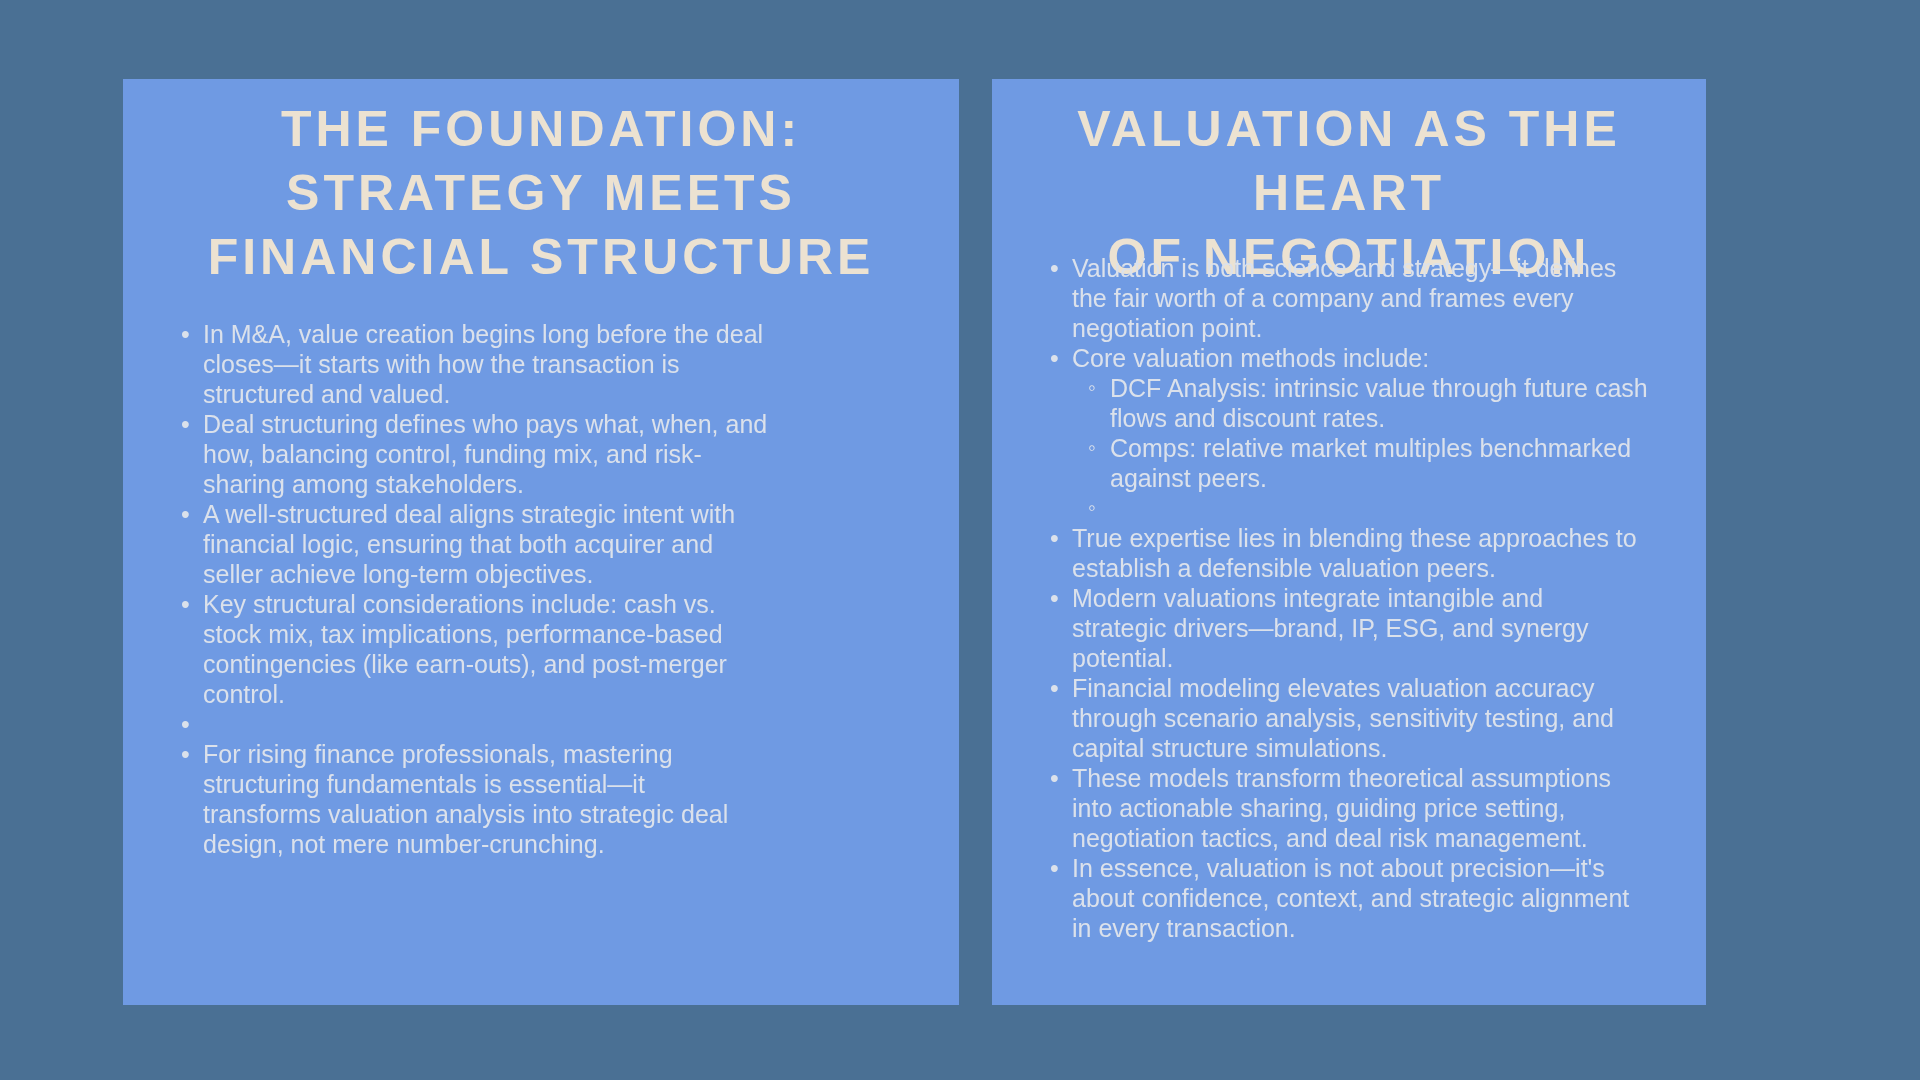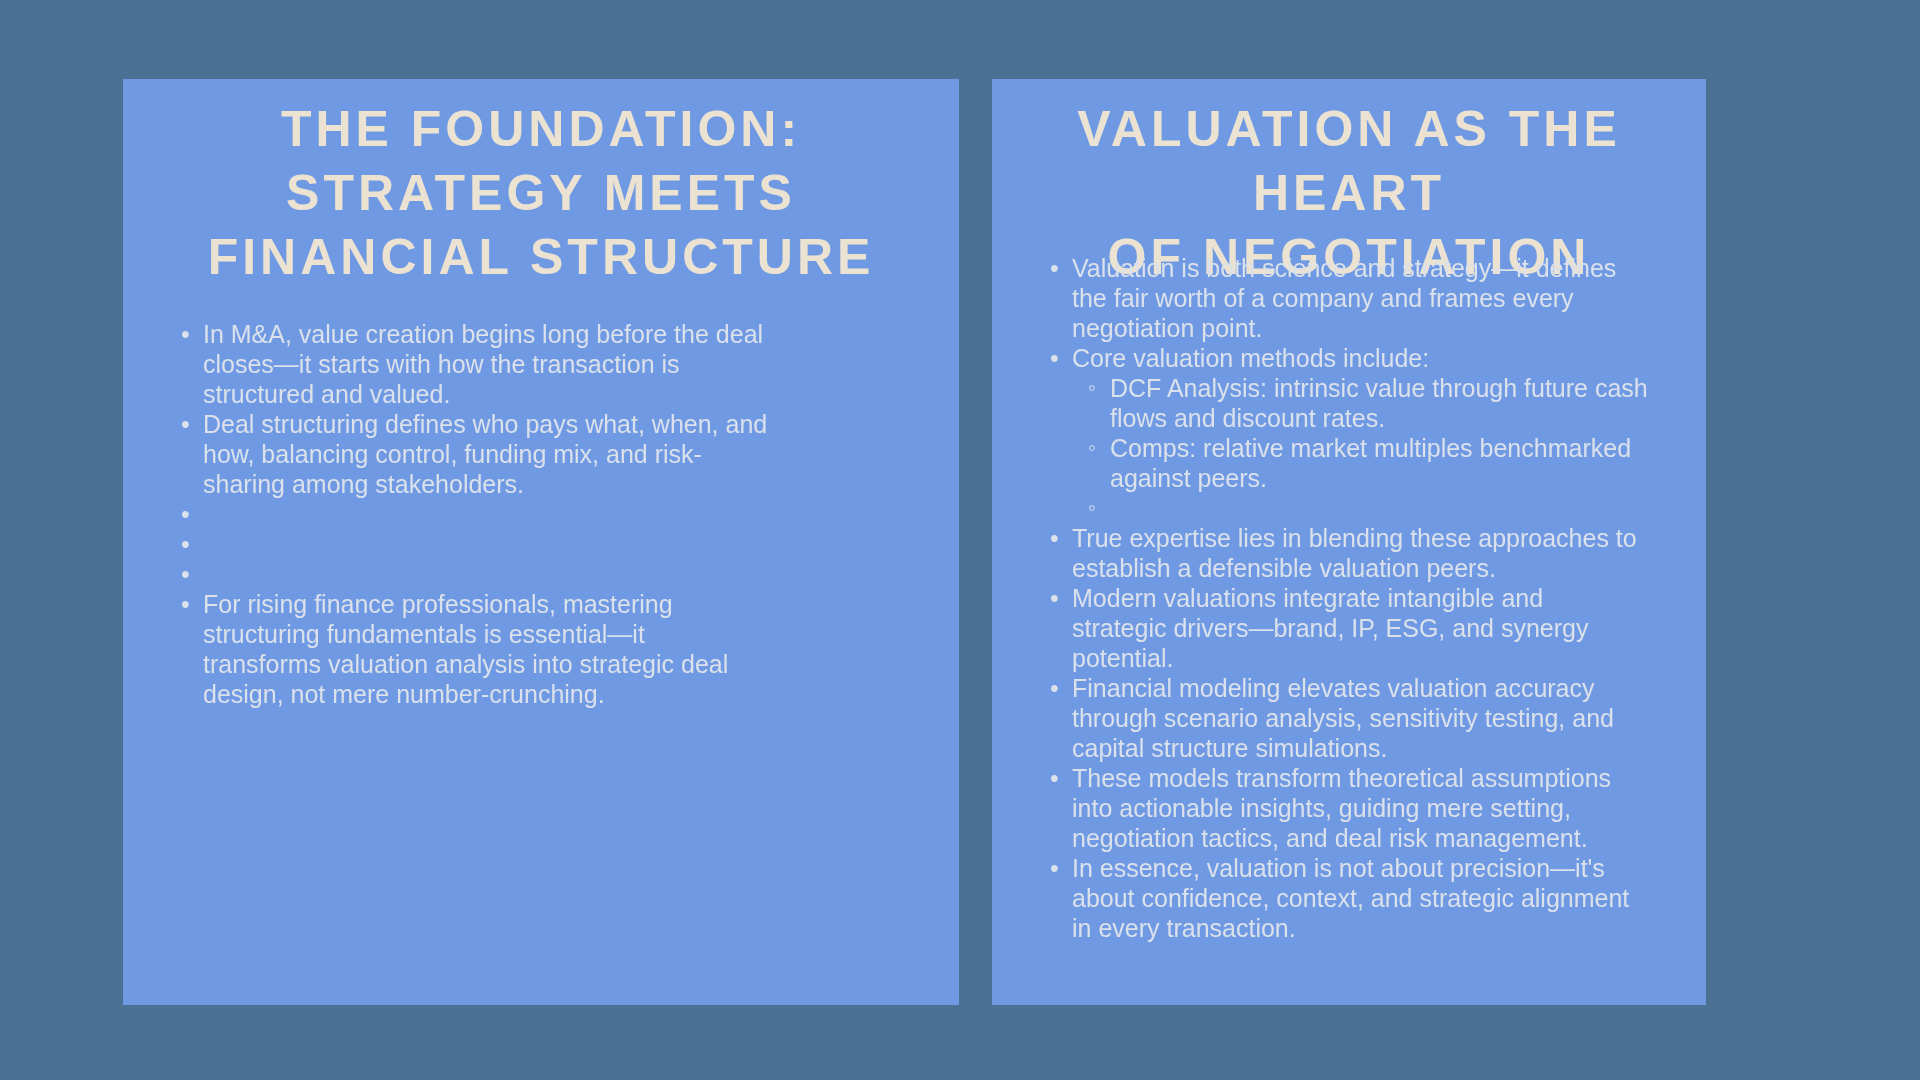--- a/index.html
+++ b/index.html
@@ -51,23 +51,30 @@
 structured and valued.</span>
       </div>
       <div class="li l1">
         <span class="marker">•</span>
         <span class="txt">Deal structuring defines who pays what, when, and
 how, balancing control, funding mix, and risk-
 sharing among stakeholders.</span>
       </div>
       <div class="li l1">
         <span class="marker">•</span>
+        <span class="txt">A well-structured deal aligns strategic intent with
+financial logic, ensuring that both acquirer and
+seller achieve long-term objectives.</span>
       </div>
       <div class="li l1">
         <span class="marker">•</span>
+        <span class="txt">Key structural considerations include: cash vs.
+stock mix, tax implications, performance-based
+contingencies (like earn-outs), and post-merger
+control.</span>
       </div>
       <div class="li l1">
         <span class="marker">•</span>
       </div>
       <div class="li l1">
         <span class="marker">•</span>
         <span class="txt">For rising finance professionals, mastering
 structuring fundamentals is essential—it
 transforms valuation analysis into strategic deal
 design, not mere number-crunching.</span>
@@ -115,21 +122,21 @@
       </div>
       <div class="li l1">
         <span class="marker">•</span>
         <span class="txt">Financial modeling elevates valuation accuracy
 through scenario analysis, sensitivity testing, and
 capital structure simulations.</span>
       </div>
       <div class="li l1">
         <span class="marker">•</span>
         <span class="txt">These models transform theoretical assumptions
-into actionable insights, guiding mere setting,
+into actionable sharing, guiding price setting,
 negotiation tactics, and deal risk management.</span>
       </div>
       <div class="li l1">
         <span class="marker">•</span>
         <span class="txt">In essence, valuation is not about precision—it's
 about confidence, context, and strategic alignment
 in every transaction.</span>
       </div>
     </div>
 </div>

